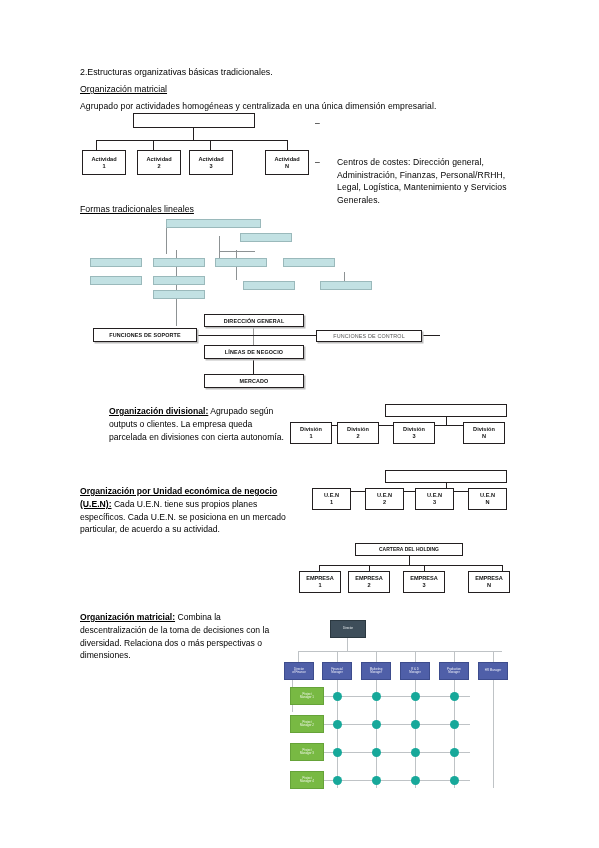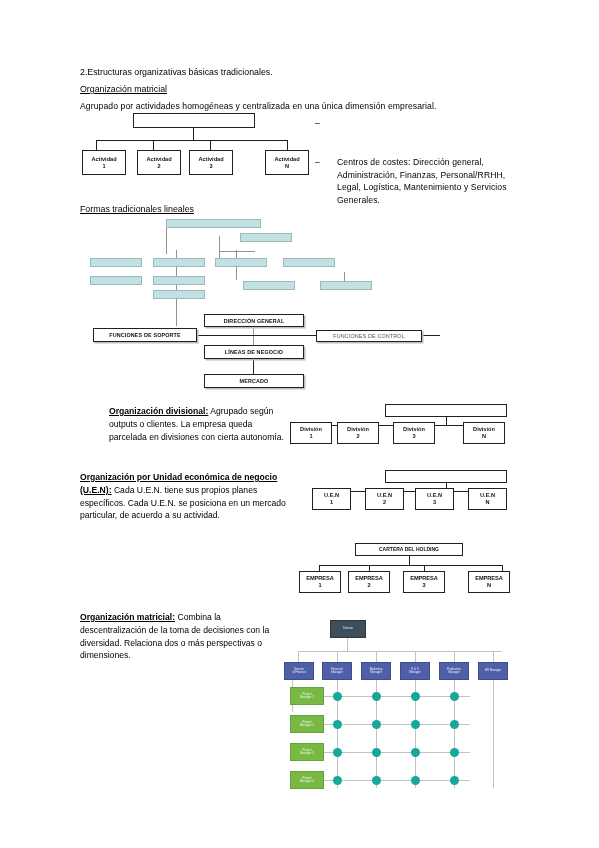--- a/index.html
+++ b/index.html
@@ -159,21 +159,21 @@
     <div class="bx thin" style="left:393px;top:422px;width:42px;height:22px;flex-direction:column;">
       <span>División</span>
       <span>3</span>
     </div>
     <div class="bx thin" style="left:463px;top:422px;width:42px;height:22px;flex-direction:column;">
       <span>División</span>
       <span>N</span>
     </div>
   </div>
 
-  <div class="para" style="left:80px;top:471px;width:222px;">
+  <div class="para" style="left:80px;top:485px;width:222px;">
     <span class="lead">Organización por Unidad económica de negocio (U.E.N):</span><span> Cada U.E.N. tiene sus propios planes específicos. Cada U.E.N. se posiciona en un mercado particular, de acuerdo a su actividad.</span>
   </div>
 
   <div>
     <div class="bx" style="left:385px;top:470px;width:122px;height:13px;"></div>
     <div class="ln lnv" style="left:446px;top:483px;height:9px;"></div>
     <div class="ln lnh" style="left:331px;top:491px;width:172px;"></div>
     <div class="ln lnv" style="left:331px;top:491px;height:8px;"></div>
     <div class="ln lnv" style="left:384px;top:491px;height:8px;"></div>
     <div class="ln lnv" style="left:434px;top:491px;height:8px;"></div>

